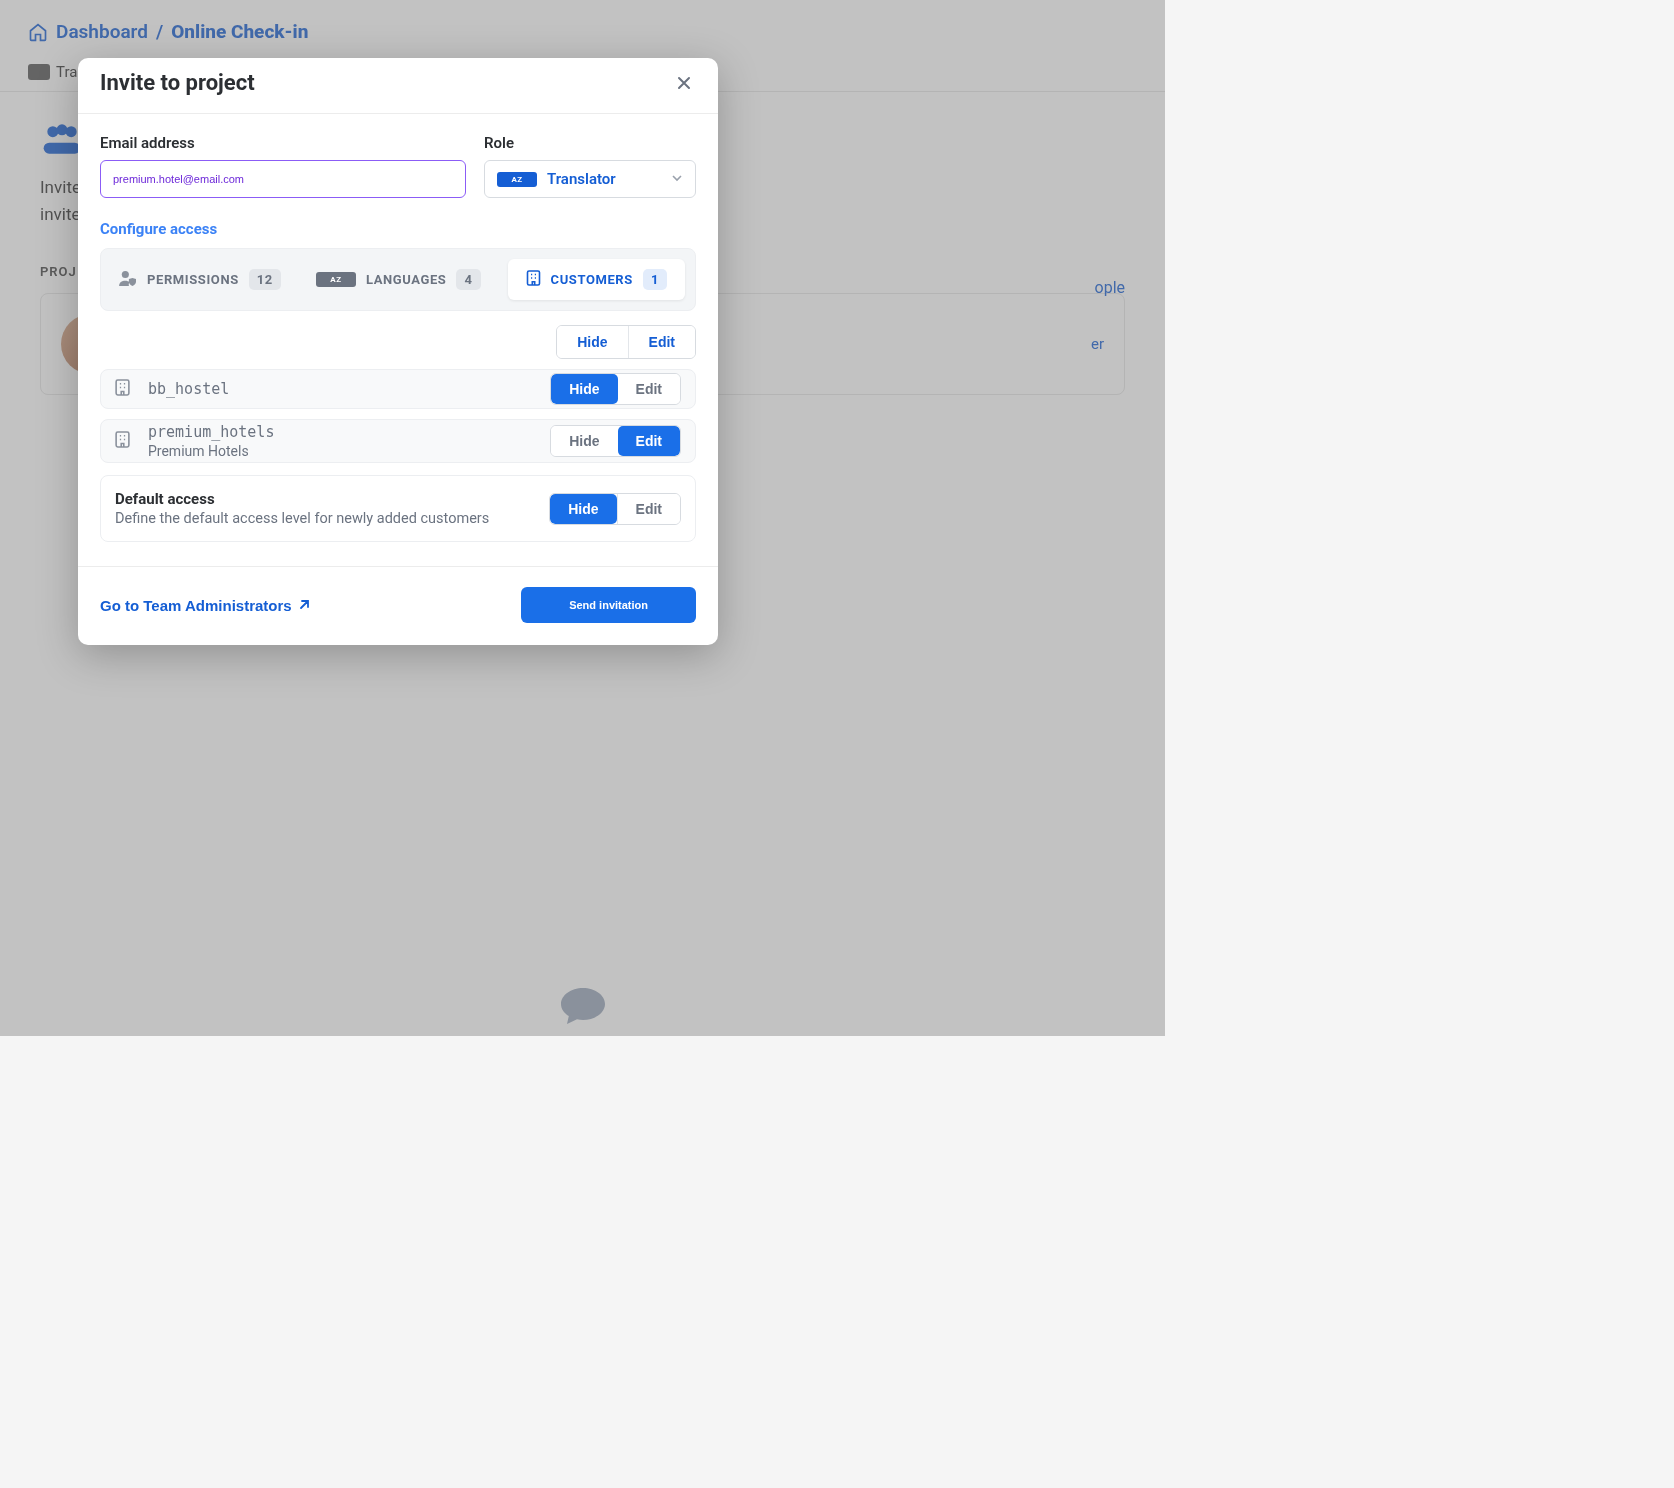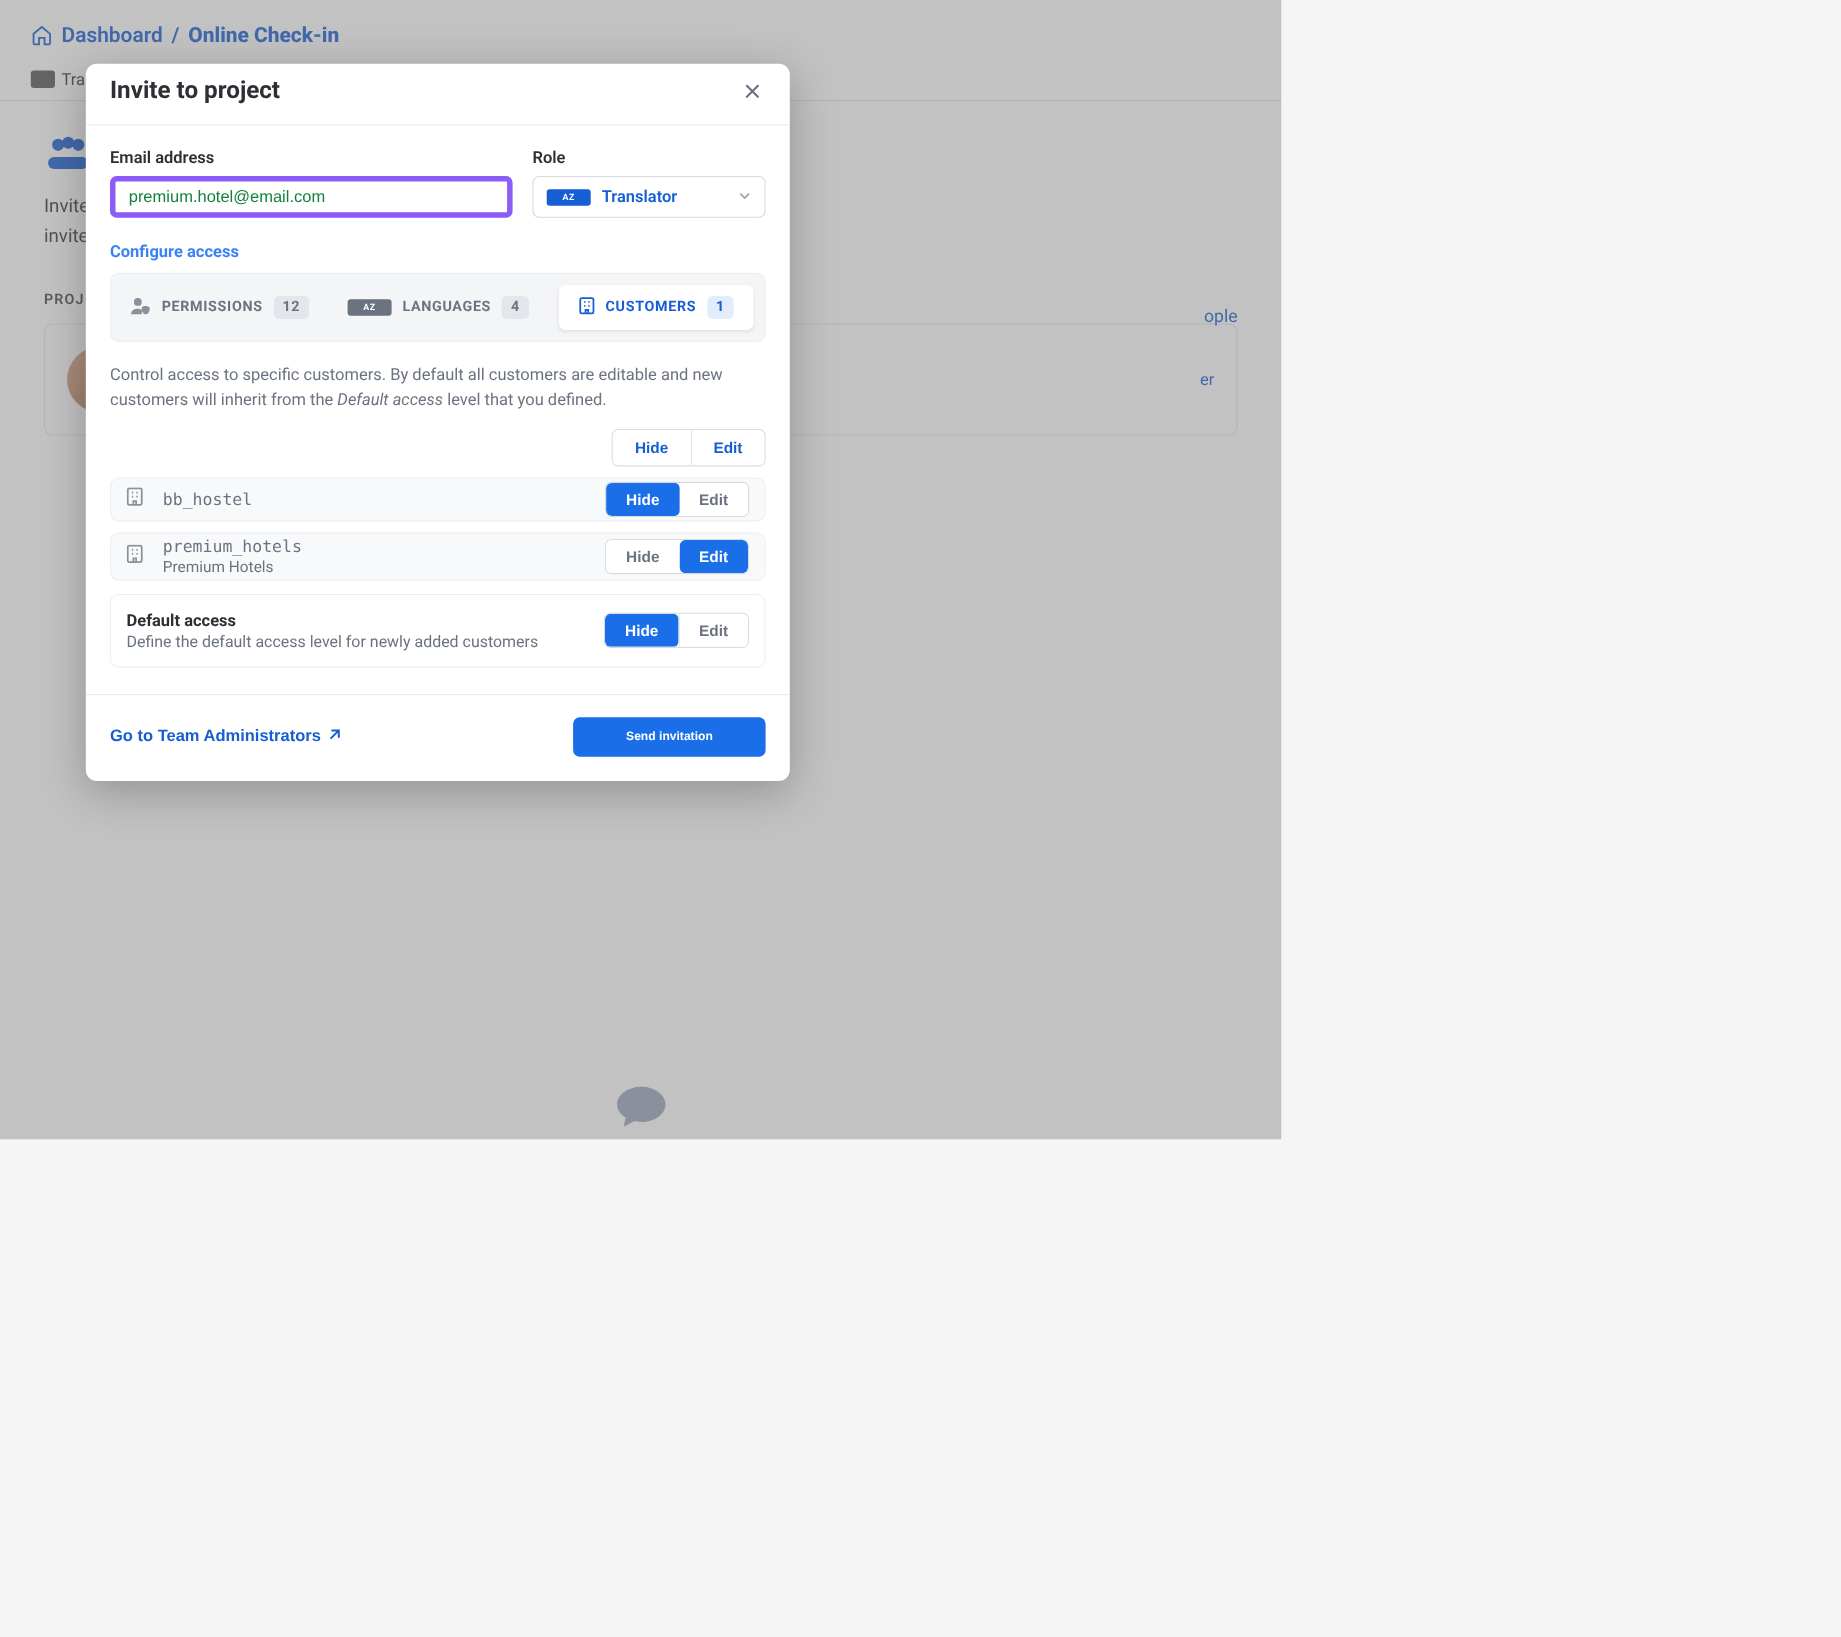--- a/index.html
+++ b/index.html
@@ -94,22 +94,22 @@
       color: #6b7380; padding: 4px;
     }
     .close-btn svg { display:block; }
     .modal-body { padding: 20px 22px 0 22px; }
     .field-row { display: flex; gap: 18px; }
     .field { display: flex; flex-direction: column; gap: 8px; }
     .field-email { flex: 1; }
     .field-role { width: 212px; }
     .field-label { font-size: 15px; font-weight: 600; color: #2c2f33; }
     .text-input {
-      border: 5px solid #8b5cf6; border-radius: 6px;
-      padding: 10px 12px; font-size: 15px; color: #15803d;
+      border: 1px solid #8b5cf6; border-radius: 6px;
+      padding: 10px 12px; font-size: 11px; color: #6d28d9;
       height: 38px;
     }
     .role-select {
       border: 1px solid #d7dbe0; border-radius: 6px;
       height: 38px; display: flex; align-items: center;
       padding: 0 12px; gap: 10px; position: relative;
       color: #155ed4; font-weight: 600; font-size: 15px;
       cursor: pointer;
     }
     .role-select .chev { margin-left: auto; color: #9aa1ac; }
@@ -310,23 +310,20 @@
           <svg width="15" height="16" viewBox="0 0 14 16" fill="none" stroke="#155ed4" stroke-width="1.6">
               <rect x="1" y="1" width="12" height="14" rx="1.5"></rect>
               <path d="M4.5 4.5h1.2M8.3 4.5h1.2M4.5 8h1.2M8.3 8h1.2M5.8 15v-3.2h2.4V15"></path>
             </svg>
         </span>
         <span>CUSTOMERS</span>
         <span class="count">1</span>
       </div>
     </div>
 
-    <p class="desc-text">
-      <span>Control access to specific customers. By default all customers are editable and new customers will inherit from the </span><em>Default access</em><span> level that you defined.</span>
-    </p>
 
     <div class="header-toggle">
       <div class="toggle-group">
         <button class="toggle-btn">Hide</button>
         <button class="toggle-btn">Edit</button>
       </div>
     </div>
 
     <div class="cust-row">
       <span class="building-ic">

